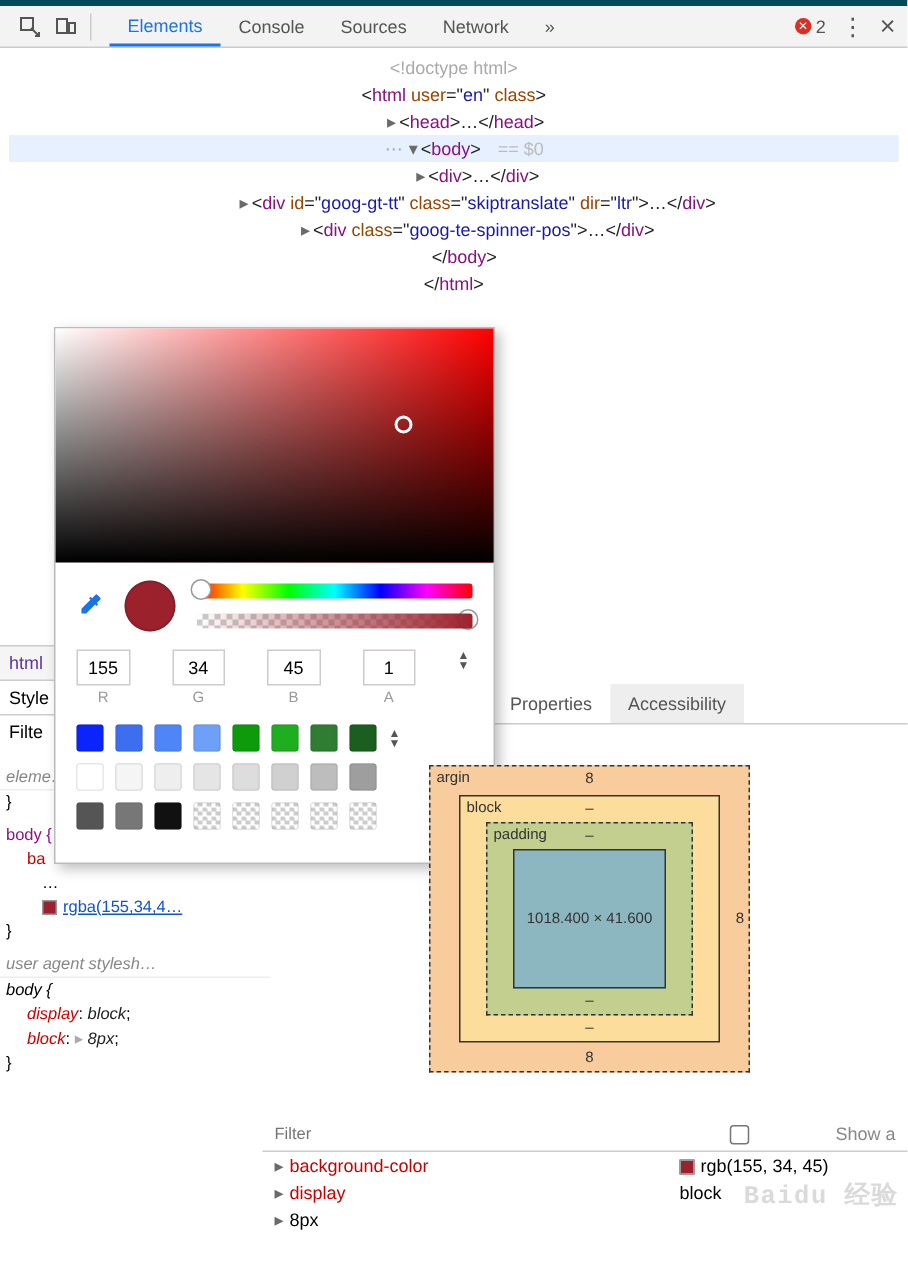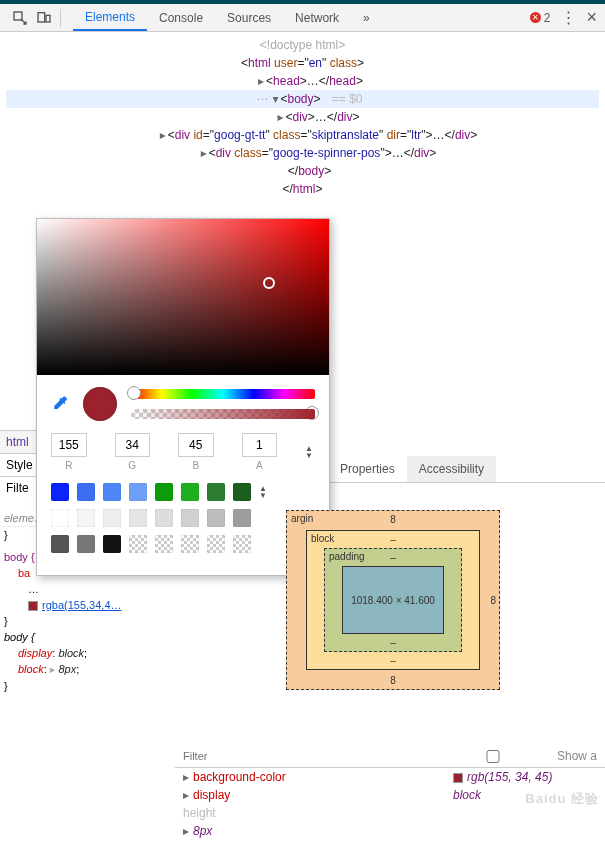--- a/index.html
+++ b/index.html
@@ -48,58 +48,58 @@
   background: linear-gradient(to top, #000, rgba(0,0,0,0)), linear-gradient(to right, #fff, #ff0000); }
 .sat-cursor { position: absolute; width: 12px; height: 12px; border: 2px solid #fff; border-radius: 50%; left: 226px; top: 58px; }
 .ctrl-row { display: flex; align-items: center; padding: 12px 14px 8px; gap: 14px; }
 .eyedrop svg { width: 18px; height: 18px; color: #1a73e8; }
 .cur-color { width: 34px; height: 34px; border-radius: 50%; background: #9b222d; box-shadow: inset 0 0 2px rgba(0,0,0,0.5); }
 .sliders { flex: 1; display: flex; flex-direction: column; gap: 10px; }
 .hue { height: 10px; border-radius: 2px; background: linear-gradient(to right,#f00,#ff0,#0f0,#0ff,#00f,#f0f,#f00); position: relative; }
 .alpha { height: 10px; border-radius: 2px; background: repeating-conic-gradient(#ccc 0 25%, #fff 0 50%) 0 0/8px 8px; position: relative; }
 .alpha::after { content: ""; position: absolute; inset: 0; border-radius: 2px; background: linear-gradient(to right, transparent, #9b222d); }
 .thumb { position: absolute; width: 14px; height: 14px; border-radius: 50%; background: #fff; border: 1px solid #999; top: -3px; }
-.rgba-row { display: flex; gap: 28px; padding: 4px 14px 2px; align-items: center; }
+.rgba-row { display: flex; gap: 28px; padding: 4px 14px 2px; }
 .rgba-col { flex: 1; text-align: center; }
 .rgba-col input { width: 100%; height: 24px; text-align: center; border: 1px solid #ccc; font-size: 12px; }
 .rgba-col label { display: block; color: #999; font-size: 10px; margin-top: 3px; }
 .spin { width: 10px; color: #555; font-size: 8px; line-height: 7px; }
 .palette { padding: 10px 14px 14px; }
 .pal-row { display: flex; gap: 8px; margin-bottom: 8px; align-items: center; }
 .sw { width: 18px; height: 18px; border-radius: 2px; box-shadow: inset 0 0 1px rgba(0,0,0,.4); }
 .sw.trans { background: repeating-conic-gradient(#ccc 0 25%, #fff 0 50%) 0 0/6px 6px; position: relative; }
 .sw.trans::after { content: ""; position: absolute; inset: 0; border-radius: 2px; }
 
 .right-tabs { position: absolute; left: 328px; top: 456px; display: flex; border-bottom: 1px solid #ccc; width: 280px; }
 .right-tabs .rt { padding: 6px 12px; color: #555; }
 .right-tabs .rt.active { background: #eee; }
 
-.box-model { position: absolute; left: 286px; top: 510px; width: 214px; height: 180px; font-family: Consolas, monospace; font-size: 10px; color: #333; }
+.box-model { position: absolute; left: 286px; top: 510px; width: 214px; height: 205px; font-family: Consolas, monospace; font-size: 10px; color: #333; }
 .bm-margin { position: absolute; inset: 0; background: #f9cc9d; border: 1px dashed #333; }
 .bm-border { position: absolute; inset: 20px; background: #fddd9b; border: 1px solid #333; }
 .bm-padding { position: absolute; inset: 38px; background: #c3cf8f; border: 1px dashed #333; }
 .bm-content { position: absolute; inset: 56px; background: #8cb6c0; border: 1px solid #333; display: flex; align-items: center; justify-content: center; }
 .bm-lbl { position: absolute; left: 4px; top: 2px; }
 .bm-val { position: absolute; font-size: 10px; }
 .bm-t { left: 50%; top: 3px; transform: translateX(-50%); }
 .bm-b { left: 50%; bottom: 3px; transform: translateX(-50%); }
 .bm-r { right: 3px; top: 50%; transform: translateY(-50%); }
 
 .computed { position: absolute; left: 175px; top: 745px; right: 0; font-family: Consolas, monospace; font-size: 12px; }
 .comp-head { display: flex; align-items: center; padding: 4px 8px; border-bottom: 1px solid #ccc; color: #888; }
 .comp-head input { flex: 0 0 120px; border: none; outline: none; font-size: 11px; background: transparent; }
 .comp-row { display: flex; padding: 2px 8px; }
 .comp-row .tri { color: #6a6a6a; }
 .cprop { color: #c80000; flex: 0 0 260px; }
 .cprop.inh { color: #bbb; }
-.cval { color: #701a75; font-style: italic; }
+.cval { color: #000000; }
 .csw { display: inline-block; width: 10px; height: 10px; background: #9b222d; border: 1px solid #999; vertical-align: middle; margin-right: 4px; }
 
 .chk { width: 13px; height: 13px; }
-.wm { position: absolute; right: 6px; bottom: 36px; color: rgba(150,150,150,.35); font-size: 13px; font-weight: bold; text-shadow: 0 0 3px #fff; pointer-events: none; letter-spacing: 1px; }
+.wm { position: absolute; right: 6px; bottom: 36px; color: rgba(150,150,150,.35); font-size: 17px; font-weight: bold; text-shadow: 0 0 3px #fff; pointer-events: none; letter-spacing: 1px; font-family: Liberation Mono, monospace; }
 </style>
 </head>
 <body>
 
 <div class="top-strip"></div>
 
 <div class="toolbar">
   <div class="tb-icon">
     <svg viewBox="0 0 24 24" fill="none" stroke="currentColor" stroke-width="2">
         <rect x="3" y="3" width="12" height="12"></rect>
@@ -154,20 +154,21 @@
 </div>
 
 <div class="styles-pane">
   <div class="sp-head">eleme…</div>
   <div class="sp-body">}</div>
   <div class="sp-body" style="margin-top:6px"><span class="sel2">body {</span></div>
   <div class="sp-body"><span class="prop">ba</span></div>
   <div class="sp-body" style="padding-left:28px"><span>…</span></div>
   <div class="sp-body" style="padding-left:28px"><span class="swatch"></span><span class="url">rgba(155,34,4…</span></div>
   <div class="sp-body">}</div>
+  <div class="sp-head" style="margin-top:6px">user agent stylesh…</div>
   <div class="sp-body"><span style="font-style:italic">body {</span></div>
   <div class="sp-body"><span class="prop" style="font-style:italic">display</span><span class="pval">: </span><span class="pval" style="font-style:italic">block</span><span>;</span></div>
   <div class="sp-body"><span class="prop" style="font-style:italic">block</span><span>: </span><span class="gray">▸</span> <span class="pval" style="font-style:italic">8px</span><span>;</span></div>
   <div class="sp-body">}</div>
 </div>
 
 <div class="picker">
   <div class="sat">
     <div class="sat-cursor"></div>
   </div>
@@ -263,23 +264,19 @@
         <span class="tri">▸</span>
         <span class="cprop">background-color</span>
         <span class="cval"><span class="csw"></span>rgb(155, 34, 45)</span>
       </div>
       <div class="comp-row">
         <span class="tri">▸</span>
         <span class="cprop">display</span>
         <span class="cval">block</span>
       </div>
       <div class="comp-row">
-        <span class="cprop inh">height</span>
-        <span class="cval"></span>
-      </div>
-      <div class="comp-row">
         <span class="tri">▸</span>
         <span class="cval">8px</span>
       </div>
     </div>
 </div>
 
 <div class="wm">Baidu 经验</div>
 
 </body></html>

